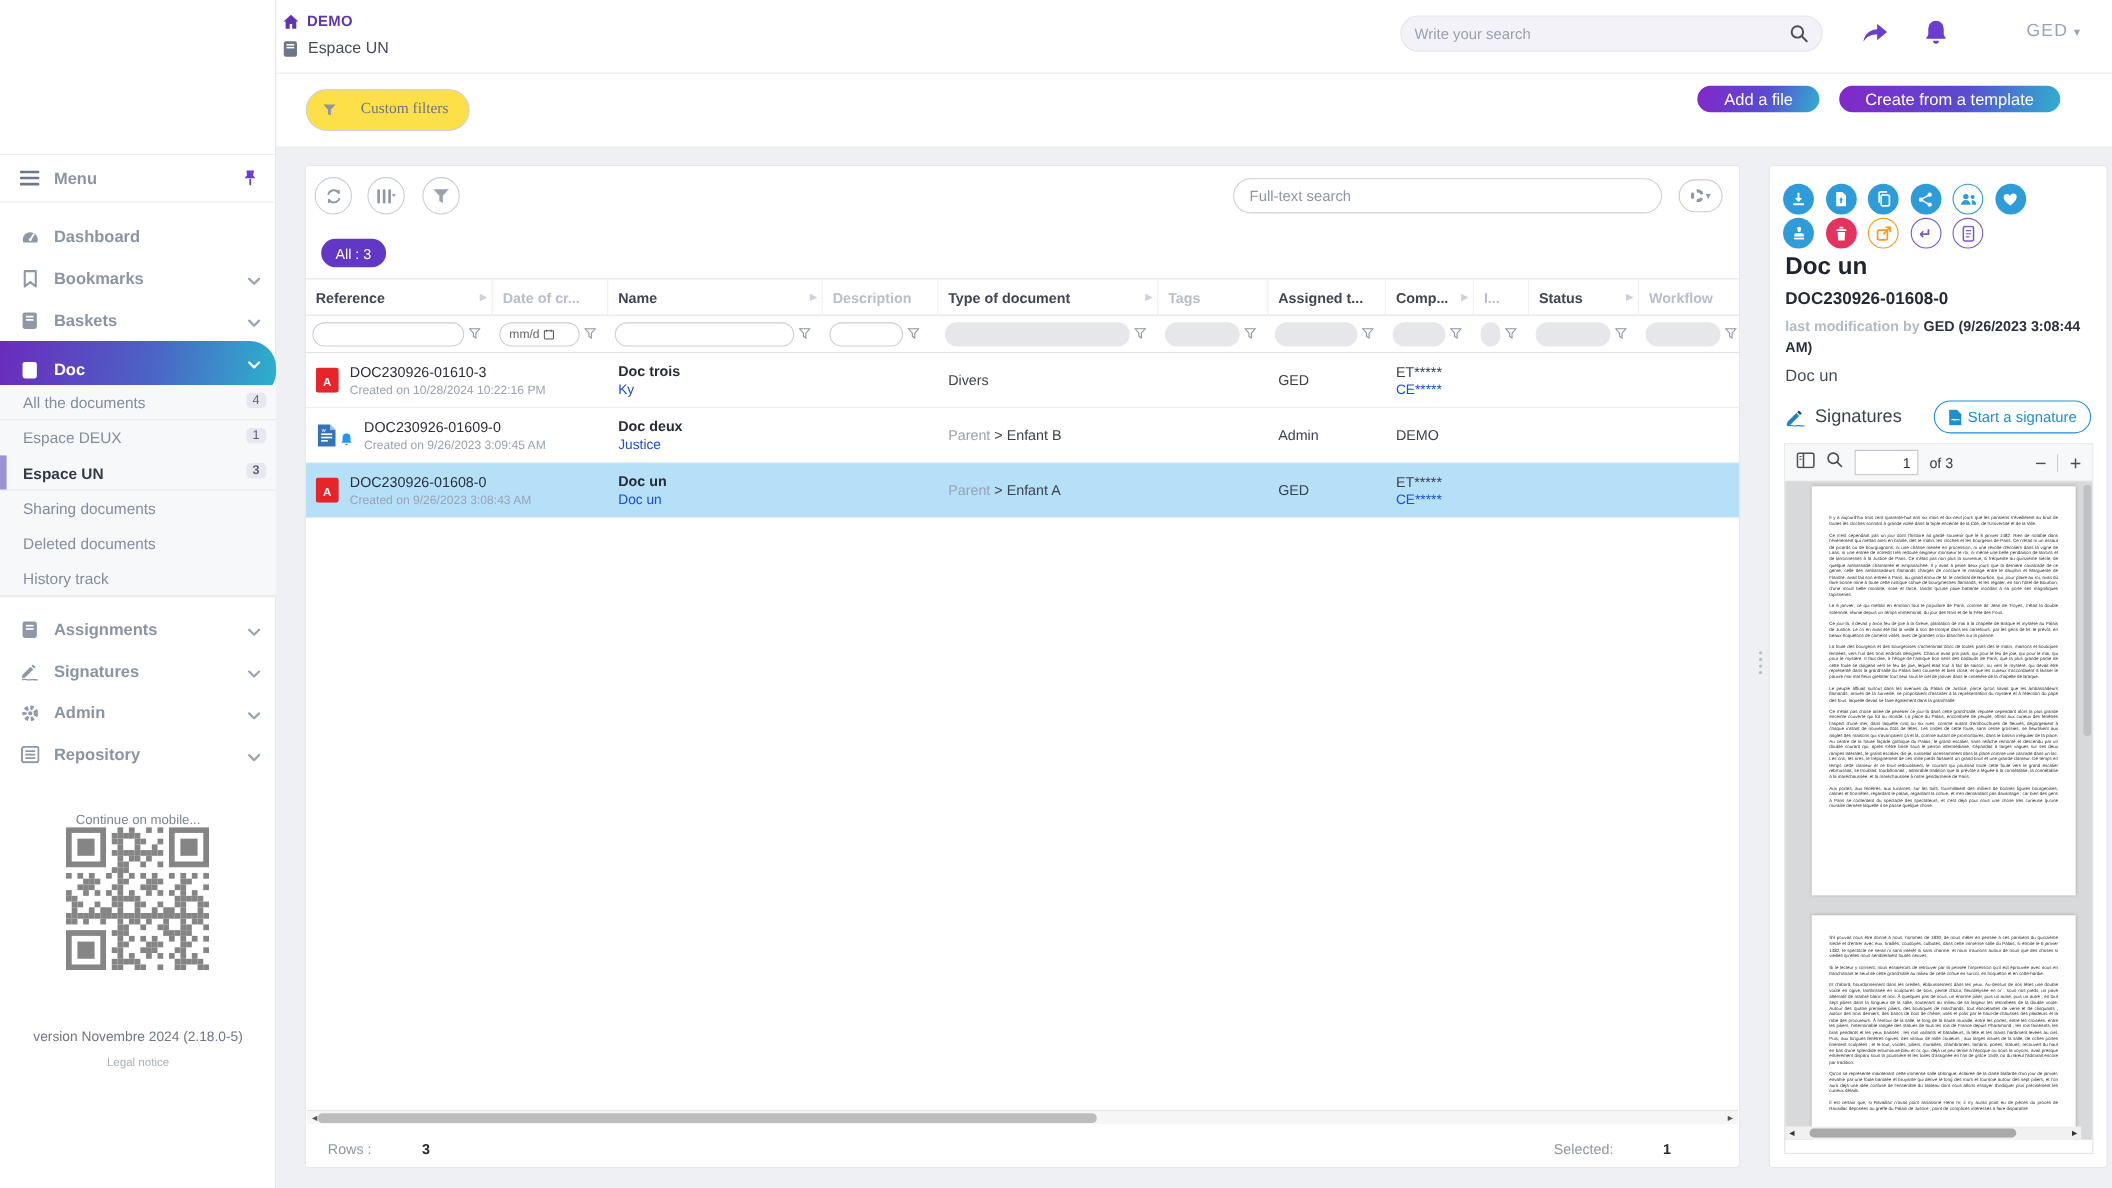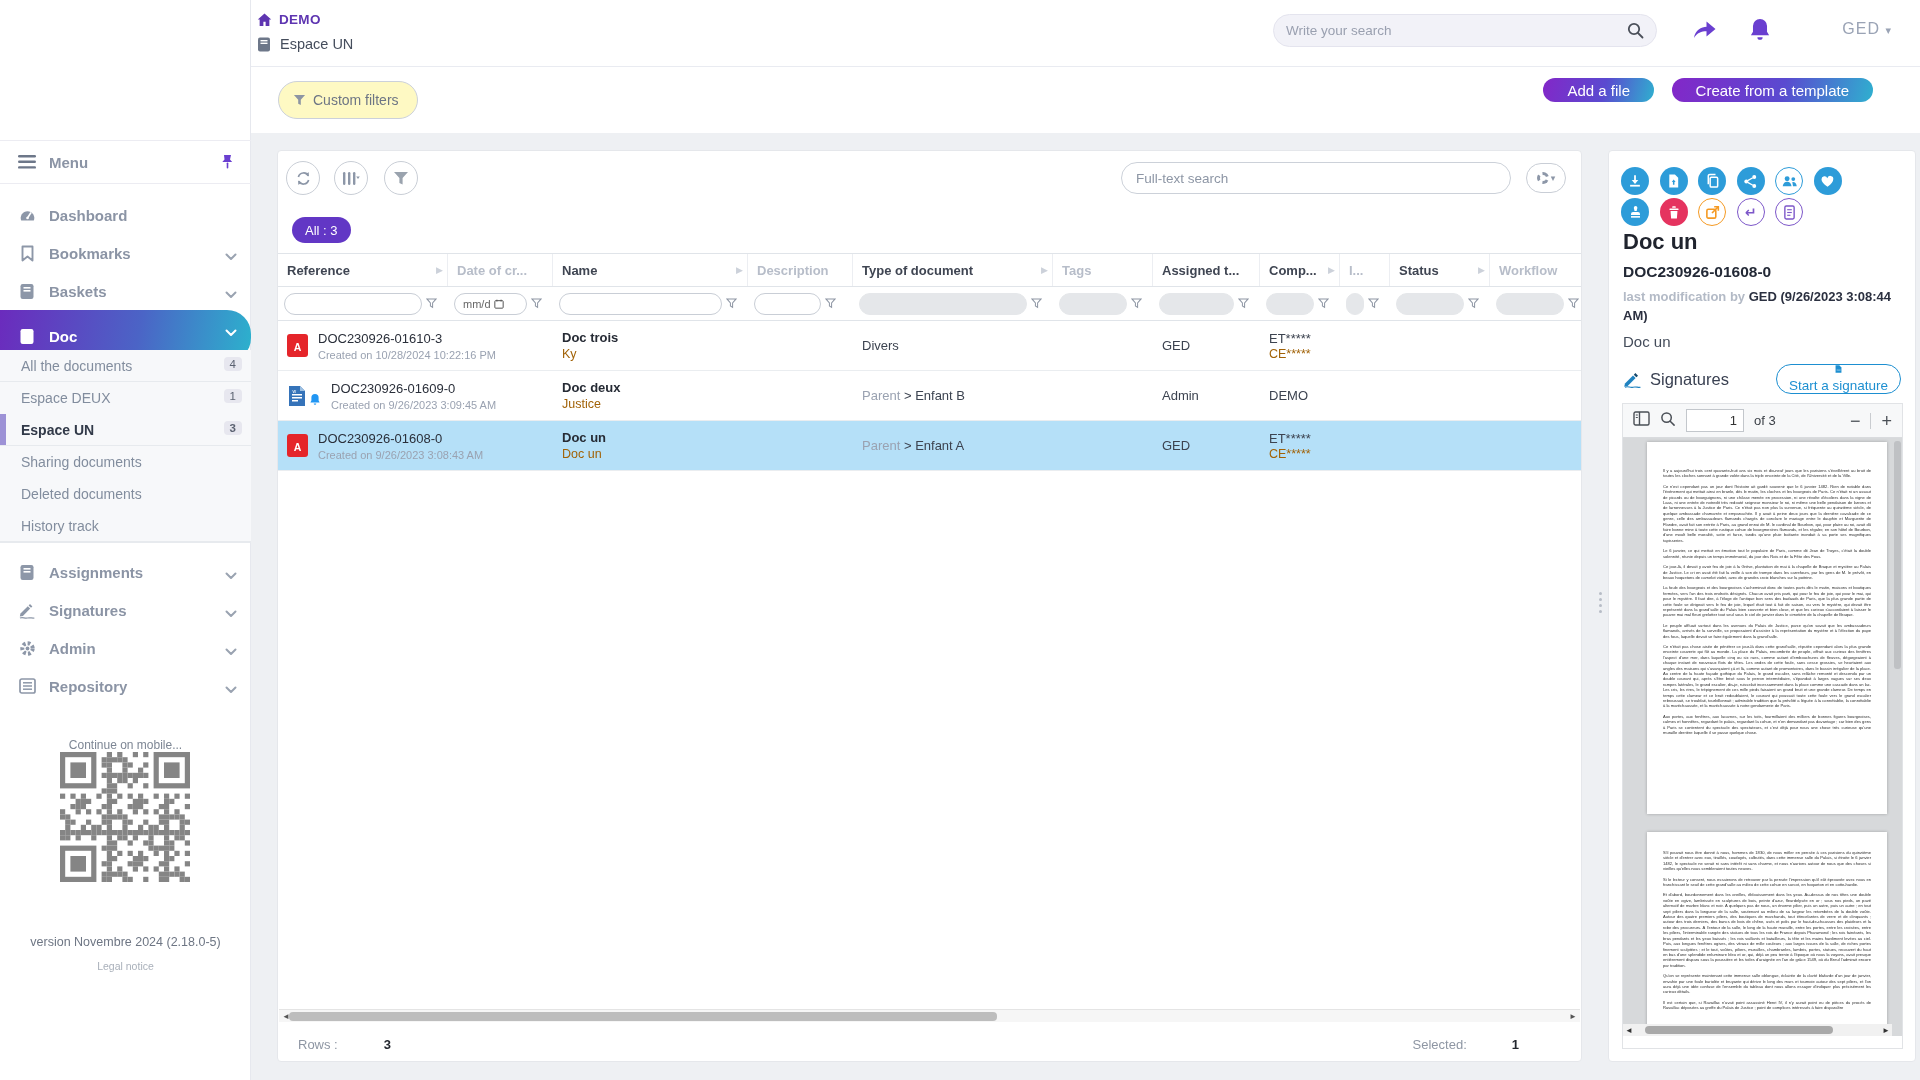--- a/index.html
+++ b/index.html
@@ -28,21 +28,21 @@
   
   #header { position:absolute; left:251px; top:0; right:0; height:133px; background:#fff; }
   #bc1 { position:absolute; left:6px; top:12px; display:flex; align-items:center; gap:7px; color:#5e35b1; font-weight:bold; font-size:13.5px; letter-spacing:.3px; cursor:pointer; }
   #bc2 { position:absolute; left:6px; top:36px; display:flex; align-items:center; gap:9px; color:#454d5c; font-size:14.5px; cursor:pointer; }
   #hdr-div { position:absolute; left:0; right:0; top:66px; height:1px; background:#e9ebf1; }
   #search-pill { position:absolute; left:1022px; top:14px; width:384px; height:33px; background:#f2f2f8; border:1px solid #e4e4ee; border-radius:17px; display:flex; align-items:center; padding:0 12px; }
   #search-pill input { border:0; background:transparent; outline:none; flex:1; font-size:13.5px; color:#555; font-family:inherit; }
   #search-pill input::placeholder { color:#9aa0b0; }
   .hdr-ic { position:absolute; top:17px; cursor:pointer; }
   #user-menu { position:absolute; right:28px; top:20px; color:#9aa3b5; font-size:16px; letter-spacing:1px; cursor:pointer; }
-  #custom-filters { position:absolute; left:27px; top:81px; height:38px; padding:0 18px 0 14px; border:1px solid #ccd1da; border-radius:19px; background:#fef9c3; display:flex; align-items:center; gap:7px; color:#6d7584; font-size:14px; cursor:pointer; }
+  #custom-filters { position:absolute; left:27px; top:81px; height:38px; padding:0 18px 0 14px; border:1px solid #ccd1da; border-radius:19px; background:#fde047; display:flex; align-items:center; gap:22px; color:#6d7584; font-size:14px; cursor:pointer;font-family:Liberation Serif, serif; }
   .grad-btn { position:absolute; top:78px; height:24px; border:0; border-radius:21px; color:#fff; font-size:15px; font-family:inherit; background:linear-gradient(105deg,#8327c8 0%,#5a4ad0 55%,#2fb0cf 100%); cursor:pointer; padding:0 24px; }
 
   
   #main-card { position:absolute; left:277px; top:150px; width:1305px; height:912px; background:#fff; border:1px solid #e5e7eb; border-radius:4px; overflow:hidden; }
   .tool-circ { position:absolute; top:10px; width:34px; height:34px; border:1px solid #c9ced6; border-radius:50%; background:#fff; display:flex; align-items:center; justify-content:center; cursor:pointer; }
   #fulltext { position:absolute; left:843px; top:11px; width:390px; height:32px; border:1px solid #ccd1d9; border-radius:16px; padding:0 14px; font-size:13.5px; color:#555; font-family:inherit; outline:none; }
   #fulltext::placeholder { color:#8d96a5; }
   #grid-settings { position:absolute; left:1248px; top:12px; width:40px; height:30px; border:1px solid #c9ced6; border-radius:15px; background:#fff; display:flex; align-items:center; justify-content:center; gap:2px; color:#8d97a8; cursor:pointer; }
   #all-badge { position:absolute; left:14px; top:66px; height:26px; background:#6237c5; color:#fff; font-size:13px; border-radius:13px; display:flex; align-items:center; padding:0 13px; cursor:pointer; }
   #thead { position:absolute; left:0; top:102px; height:34px; display:flex; border-top:1px solid #e0e4e9; border-bottom:1px solid #e0e4e9; }
@@ -52,21 +52,21 @@
   #tfilter { position:absolute; left:0; top:136px; height:34px; display:flex; border-bottom:1px solid #e0e4e9; }
   .fcell { display:flex; align-items:center; gap:4px; padding-left:6px; }
   .fpill { height:22px; border:1px solid #c9ced6; border-radius:11px; background:#fff; font-size:11px; color:#666; padding:0 8px; display:flex; align-items:center; gap:3px; }
   .fpill.gray { background:#e5e7ea; border-color:#e5e7ea; }
   .trow { position:absolute; left:0; height:50px; display:flex; border-bottom:1px solid #eaedf0; cursor:pointer; width:1360px; }
   .trow.selected { background:#b5e0f8; }
   .tcell { padding-left:9px; display:flex; flex-direction:column; justify-content:center; overflow:hidden; }
   .ref-line1 { font-size:13px; color:#2a2f3a; }
   .ref-line2 { font-size:11px; color:#9aa2b1; margin-top:3px; }
   .nm1 { font-size:13px; font-weight:bold; color:#262b35; }
-  .nm2 { font-size:12.5px; color:#a16207; margin-top:2px; }
+  .nm2 { font-size:12.5px; color:#1d4ed8; margin-top:2px; }
   .plain { font-size:13px; color:#3c4350; }
   .mutedtx { color:#9aa2b1; }
   #hscroll { position:absolute; left:1px; right:1px; top:858px; height:13px; background:#f6f6f6; border-top:1px solid #e4e4e4; }
   #hthumb { position:absolute; left:10px; top:2px; width:708px; height:9px; background:#bdbdbd; border-radius:4px; cursor:pointer; }
   .harrow { position:absolute; top:2px; font-size:8px; color:#555; cursor:pointer; }
   #tbl-footer { position:absolute; left:0; right:4px; top:875px; height:36px; display:flex; align-items:center; font-size:13px; color:#8e96a3;gap:40px; }
 
   
   #right-card { position:absolute; left:1608px; top:150px; width:308px; height:912px; background:#fff; border:1px solid #e5e7eb; border-radius:4px; }
   .actrow { position:absolute; left:12px; display:flex; gap:10.5px; }
@@ -77,21 +77,21 @@
   .act.outline-orange { background:#fff; border:1.5px solid #f59a23; }
   .act.outline-purple { background:#fff; border:1.5px solid #7d57c9; color:#7d57c9; font-weight:bold; }
   #doc-title { position:absolute; left:14px; top:78px; font-size:22px; font-weight:bold; color:#20242e; }
   #doc-ref { position:absolute; left:14px; top:112px; font-size:15.5px; font-weight:bold; color:#232936; }
   #doc-mod { position:absolute; left:14px; top:136px; width:282px; font-size:13px; font-weight:bold; line-height:19px; }
   #doc-mod .lbl { color:#b3bac6; }
   #doc-mod .val { color:#2b3040; }
   #doc-sub { position:absolute; left:14px; top:182px; font-size:15px; color:#444c5a; }
   #sig-row { position:absolute; left:14px; right:14px; top:212px; height:32px; display:flex; align-items:center; }
   #sig-label { font-size:16.5px; color:#3a4152; margin-left:8px; }
-  #sig-btn { margin-left:auto; height:30px; border:1.5px solid #1d8fd1; border-radius:16px; background:#fff; color:#1d8fd1; font-size:13.5px; font-family:inherit; display:flex; align-items:center; gap:5px; padding:0 12px; cursor:pointer;flex-direction:column; }
+  #sig-btn { margin-left:auto; height:30px; border:1.5px solid #1d8fd1; border-radius:16px; background:#fff; color:#1d8fd1; font-size:13.5px; font-family:inherit; display:flex; align-items:center; gap:5px; padding:0 12px; cursor:pointer; }
   #viewer { position:absolute; left:13px; top:252px; width:281px; height:646px; border:1px solid #e1e3e6; }
   #vtoolbar { height:34px; background:#f7f8f9; border-bottom:1px solid #d9dbde; display:flex; align-items:center; gap:10px; padding:0 10px; }
   #vpage-input { width:58px; height:23px; border:1px solid #c3c7cc; background:#fff; text-align:right; font-size:13px; color:#333; padding-right:6px; font-family:inherit; outline:none; }
   #vof { font-size:13px; color:#3c4148; }
   .vzoom { font-size:18px; color:#4a4f56; cursor:pointer; line-height:1; }
   #vzoom-div { width:1px; height:16px; background:#c9ccd0; }
   #vpages { position:relative; height:598px; background:#d7d9db; overflow:hidden; }
   .pdfpage { position:absolute; left:24px; width:240px; background:#fff; box-shadow:0 0 3px rgba(0,0,0,.25); }
   .pdfpage .ptxt { padding:26px 16px 10px; }
   .pdfpage p { font-size:4.1px; line-height:5.4px; color:#2b2b2b; text-align:justify; margin-bottom:5px; }

